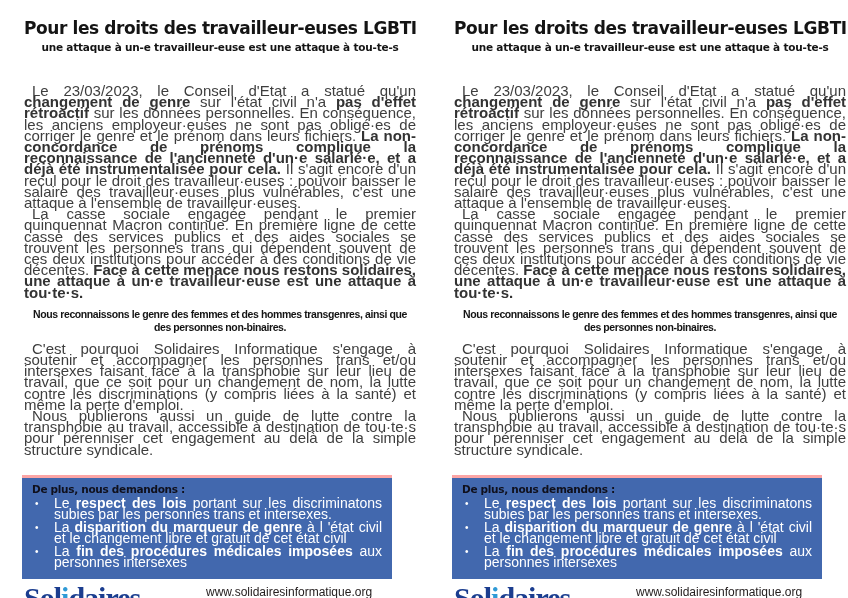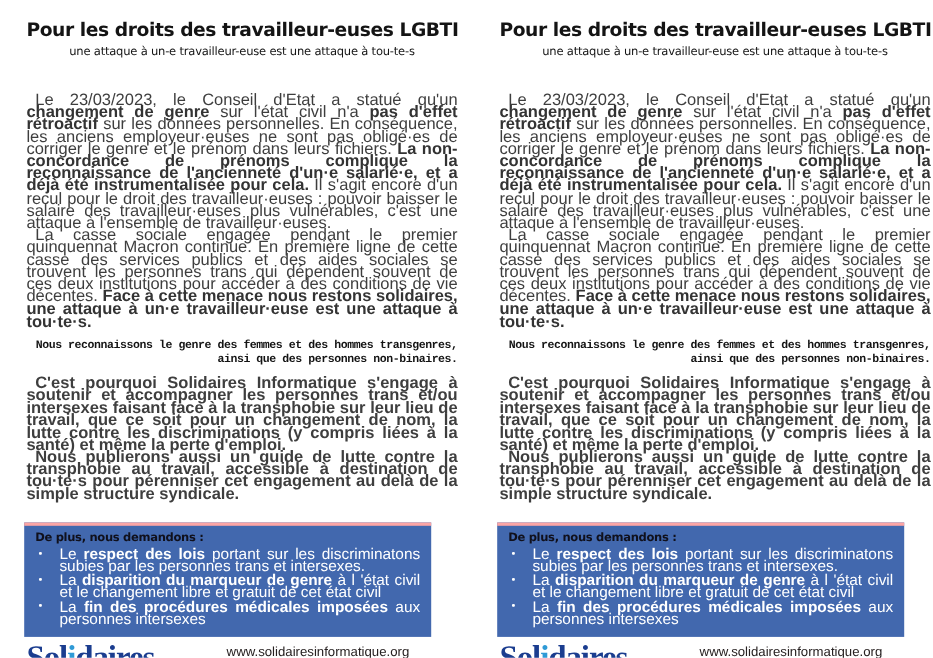--- a/index.html
+++ b/index.html
@@ -5,32 +5,32 @@
   * { box-sizing: border-box; }
   html,body { margin:0; padding:0; background:#ffffff; }
   body { width:848px; height:598px; font-family:"Liberation Sans", sans-serif; overflow:hidden; }
   .page { display:flex; width:848px; height:598px; background:#ffffff; }
   .flyer { width:424px; height:598px; padding:14px 8px 0 24px; }
   .flyer.right { padding-left:30px; padding-right:2px; }
 
   
   .title { margin:4px 0 0 0; font-size:17px; font-weight:bold; letter-spacing:-0.4px;
            text-align:left; white-space:nowrap; color:#141414; font-family:"DejaVu Sans", sans-serif; }
-  .subtitle { margin:3px 0 0 0; font-size:10.5px; font-weight:normal; letter-spacing:-0.2px;
+  .subtitle { margin:3px 0 0 0; font-size:10.5px; font-weight:bold; letter-spacing:-0.2px;
               text-align:center; white-space:nowrap; color:#141414; font-family:"DejaVu Sans", sans-serif; }
 
   
   .copy { margin-top:32px; }
-  .copy.second { margin-top:0;font-weight:bold; }
+  .copy.second { margin-top:0; }
   .copy p { margin:0; font-size:15px; line-height:11.2px; text-align:justify;
             text-indent:8px; color:#3e3e3e; }
   .copy p .b { font-weight:bold; color:#333333; }
 
   .mid-heading { margin:10px auto 9px auto; font-size:10.5px; line-height:13px; font-weight:bold;
-                 text-align:right; color:#141414; font-family:Liberation Mono, monospace;
+                 text-align:center; color:#141414; font-family:Liberation Sans, sans-serif;
                  letter-spacing:-0.4px; max-width:392px; }
 
   
   .demands { margin-top:20px; width:370px; margin-left:-2px; background:#4268ae;
              border-top:3px solid #fca5a5; padding:5px 10px 9px 10px; }
   .demands-heading { font-size:10.5px; font-weight:bold; color:#10101c; letter-spacing:-0.3px;
                      font-family:"DejaVu Sans", sans-serif; margin-bottom:3px; }
   .demands ul { list-style:none; margin:0; padding:0; }
   .demands li { display:flex; margin:0 0 1px 0; }
   .demands .bullet { width:22px; flex:0 0 22px; color:#ffffff; font-size:10px; line-height:11.5px; padding-left:3px; }

